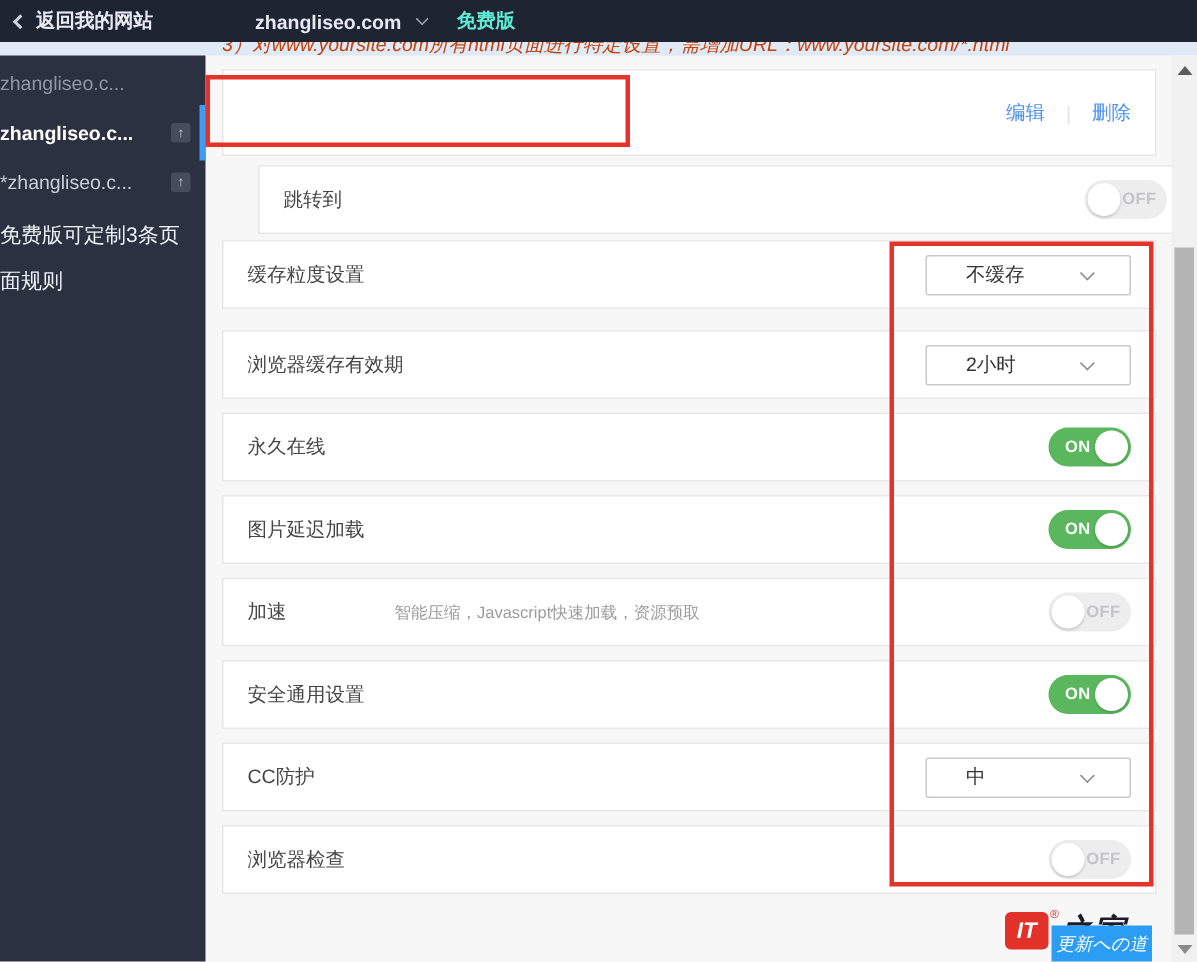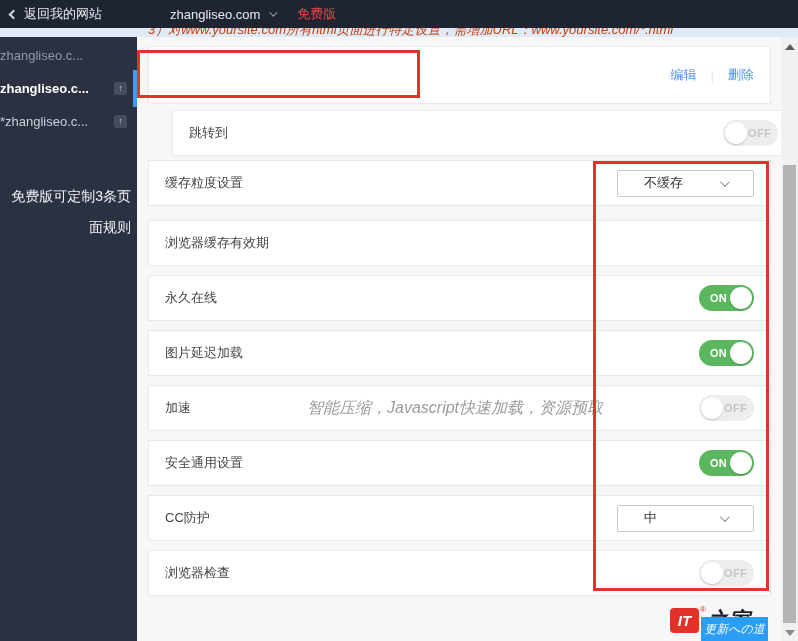--- a/index.html
+++ b/index.html
@@ -1,50 +1,50 @@
 <!DOCTYPE html>
 <html><head>
 <meta charset="utf-8">
 <style>
   * { margin:0; padding:0; box-sizing:border-box; }
   html,body { width:798px; height:641px; }
   body { font-family:"Liberation Sans","DejaVu Sans",sans-serif; background:#f7f7f8; position:relative; overflow:hidden; }
 
   
-  .topbar { position:absolute; left:0; top:0; width:798px; height:28px; background:#1f2432; display:flex; align-items:center; color:#e6e9f0; font-size:13px; z-index:5; }
+  .topbar { position:absolute; left:0; top:0; width:798px; height:28px; background:#1f2432; display:flex; align-items:center; color:#e6e9f0; font-size:13px; z-index:5;font-weight:bold; }
   .back-group { display:flex; align-items:center; margin-left:10px; cursor:pointer; }
   .chev-left { display:inline-block; width:7px; height:7px; border:solid #cfd4de; border-width:2px 0 0 2px; transform:rotate(-45deg); margin-right:7px; }
   .domain-group { position:absolute; left:170px; display:flex; align-items:center; }
   .chev-down-sm { display:inline-block; width:6px; height:6px; border:solid #9aa3b5; border-width:0 1px 1px 0; transform:rotate(45deg) translateY(-2px); margin-left:9px; }
-  .plan { margin-left:22px; color:#ef4444; }
+  .plan { margin-left:22px; color:#5eead4; }
 
   
   .strip { position:absolute; left:0; top:28px; width:798px; height:9px; background:#e0eaf7; overflow:hidden; z-index:1; }
   .clipped-text { position:absolute; left:148px; top:-7px; font-size:13px; color:#c2410c; white-space:nowrap;font-style:italic; }
 
   
   .sidebar { position:absolute; left:0; top:37px; width:137px; height:604px; background:#2b3140; z-index:2; }
   .side-item { position:absolute; width:100%; height:22px; line-height:22px; text-align:left; font-size:13px; color:#9098a8; cursor:pointer; }
   .side-item.active { color:#ffffff; font-weight:bold; }
   .side-item.third { color:#c9cfda; }
   .up-icon { position:absolute; width:13px; height:13px; background:#454c5c; border-radius:2px; color:#c9ced9; font-size:9px; line-height:13px; text-align:center; right:10px; }
   .side-bluebar { position:absolute; right:0; top:33px; width:4px; height:37px; background:#3f9bf4; }
-  .side-note { position:absolute; top:104px; left:0; width:131px; text-align:right; color:#eef1f6; font-size:14px; line-height:31px;margin-top:40px; }
+  .side-note { position:absolute; top:104px; left:0; width:131px; text-align:left; color:#eef1f6; font-size:14px; line-height:31px; }
 
   
   .card { position:absolute; left:148px; width:623px; background:#ffffff; border:1px solid #e8e8e8; display:flex; align-items:center; padding:0 16px; }
   .rule-header { top:46px; height:58px; }
   .rule-url { font-size:13px; color:#333; }
   .links { margin-left:auto; display:flex; align-items:center; font-size:13px;justify-content:center; }
   .link { color:#4a90f5; cursor:pointer; }
   .sep { color:#e3e3e3; margin:0 14px; }
 
   .row { height:46px; }
   .row-label { font-size:13px; color:#454545; }
-  .row-desc { font-size:16px; color:#9b9b9b; margin-left:116px;font-style:italic; }
+  .row-desc { font-size:11px; color:#9b9b9b; margin-left:72px; }
 
   
   .sel { margin-left:auto; width:137px; height:27px; border:1px solid #c9c9c9; border-radius:2px; background:#fff; display:flex; align-items:center; padding:0 26px; cursor:pointer; }
   .sel-val { font-size:13px; color:#333; }
   .sel-chev { margin-left:auto; width:7px; height:7px; border:solid #8a8a8a; border-width:0 1px 1px 0; transform:rotate(45deg) translateY(-2px); }
 
   
   .toggle { margin-left:auto; position:relative; width:55px; height:26px; border-radius:13px; cursor:pointer; }
   .toggle.on  { background:#5bb75d; }
   .toggle.off { background:#ededee; }
@@ -127,20 +127,24 @@
 <div class="card row" style="top:148px;margin-top:12px;">
   <span class="row-label">缓存粒度设置</span>
   <div class="sel">
     <span class="sel-val">不缓存</span>
     <span class="sel-chev"></span>
   </div>
 </div>
 
 <div class="card row" style="top:220px;">
   <span class="row-label">浏览器缓存有效期</span>
+  <div class="sel">
+    <span class="sel-val">2小时</span>
+    <span class="sel-chev"></span>
+  </div>
 </div>
 
 <div class="card row" style="top:275px;">
   <span class="row-label">永久在线</span>
   <div class="toggle on">
     <span class="t-text">ON</span>
     <span class="knob"></span>
   </div>
 </div>
 

